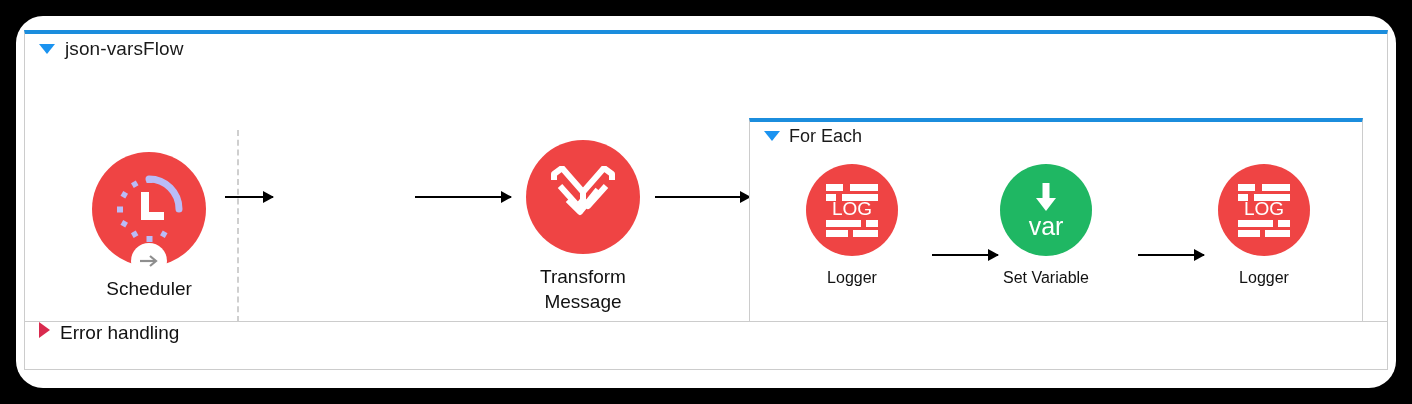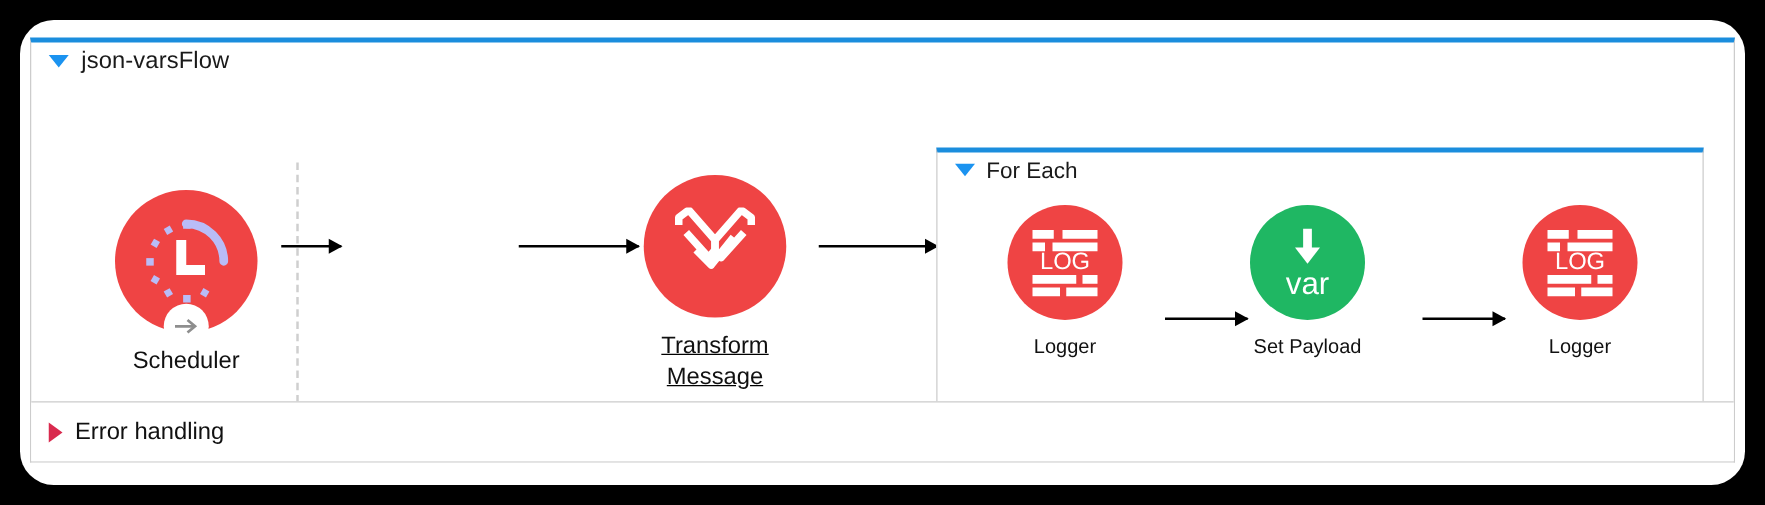--- a/index.html
+++ b/index.html
@@ -138,21 +138,21 @@
   }
   .scope-title{font-size:18px;color:#1a1a1a;white-space:nowrap;}
 
   
   .error-strip{
     position:absolute;
     left:0; bottom:0;
     width:100%; height:48px;
     border-top:1px solid #cccccc;
     box-sizing:border-box;
-    display:flex; align-items:center;
+    display:flex; 
     padding-left:14px; gap:10px;
     background:#ffffff;
   }
   .error-title{font-size:19px;color:#111111;}
 
   
   svg{display:block;}
 </style>
 </head>
 <body>
@@ -197,21 +197,21 @@
           </span>
         </div>
         <div class="label">Scheduler</div>
       </div>
 
       <div class="arrow" style="left:200px; top:132px; width:48px;"></div>
 
 
       <div class="arrow" style="left:390px; top:132px; width:96px;"></div>
 
-      <div class="node" style="left:487px; top:76px;text-decoration:underline;">
+      <div class="node" style="left:498px; top:76px;">
         <div class="circle c-purple">
           <svg width="70" height="62" viewBox="0 0 70 62">
             <path d="M6 14 L6 8 L14 2 L35 26 L35 34 L30 40 L12 20" stroke="#ffffff" stroke-width="6" fill="none" stroke-linejoin="round"></path>
             <path d="M64 14 L64 8 L56 2 L35 26 L35 34 L40 40 L58 20" stroke="#ffffff" stroke-width="6" fill="none" stroke-linejoin="round"></path>
             <path d="M22 36 L32 46 L48 26" stroke="#ffffff" stroke-width="6" fill="none" stroke-linejoin="round" stroke-linecap="square"></path>
           </svg>
         </div>
         <div class="label">Transform
 Message</div>
       </div>
@@ -244,21 +244,21 @@
         <div class="arrow" style="left:182px; top:132px; width:66px;"></div>
 
         <div class="node small" style="left:236px; top:42px;">
           <div class="circle c-green">
             <svg width="58" height="60" viewBox="0 0 58 60">
               <path d="M29 3 L29 22" stroke="#ffffff" stroke-width="7" fill="none"></path>
               <path d="M19 18 L29 31 L39 18 Z" fill="#ffffff"></path>
               <text x="29" y="55" font-family="'Liberation Sans',sans-serif" font-size="25" fill="#ffffff" text-anchor="middle">var</text>
             </svg>
           </div>
-          <div class="label">Set Payload</div>
+          <div class="label">Set Variable</div>
         </div>
 
         <div class="arrow" style="left:388px; top:132px; width:66px;"></div>
 
         <div class="node small" style="left:454px; top:42px;">
           <div class="circle c-purple">
             <svg width="64" height="58" viewBox="0 0 64 58">
               <rect x="6" y="3" width="17" height="7" fill="#ffffff"></rect>
               <rect x="30" y="3" width="28" height="7" fill="#ffffff"></rect>
               <rect x="6" y="13" width="10" height="7" fill="#ffffff"></rect>

